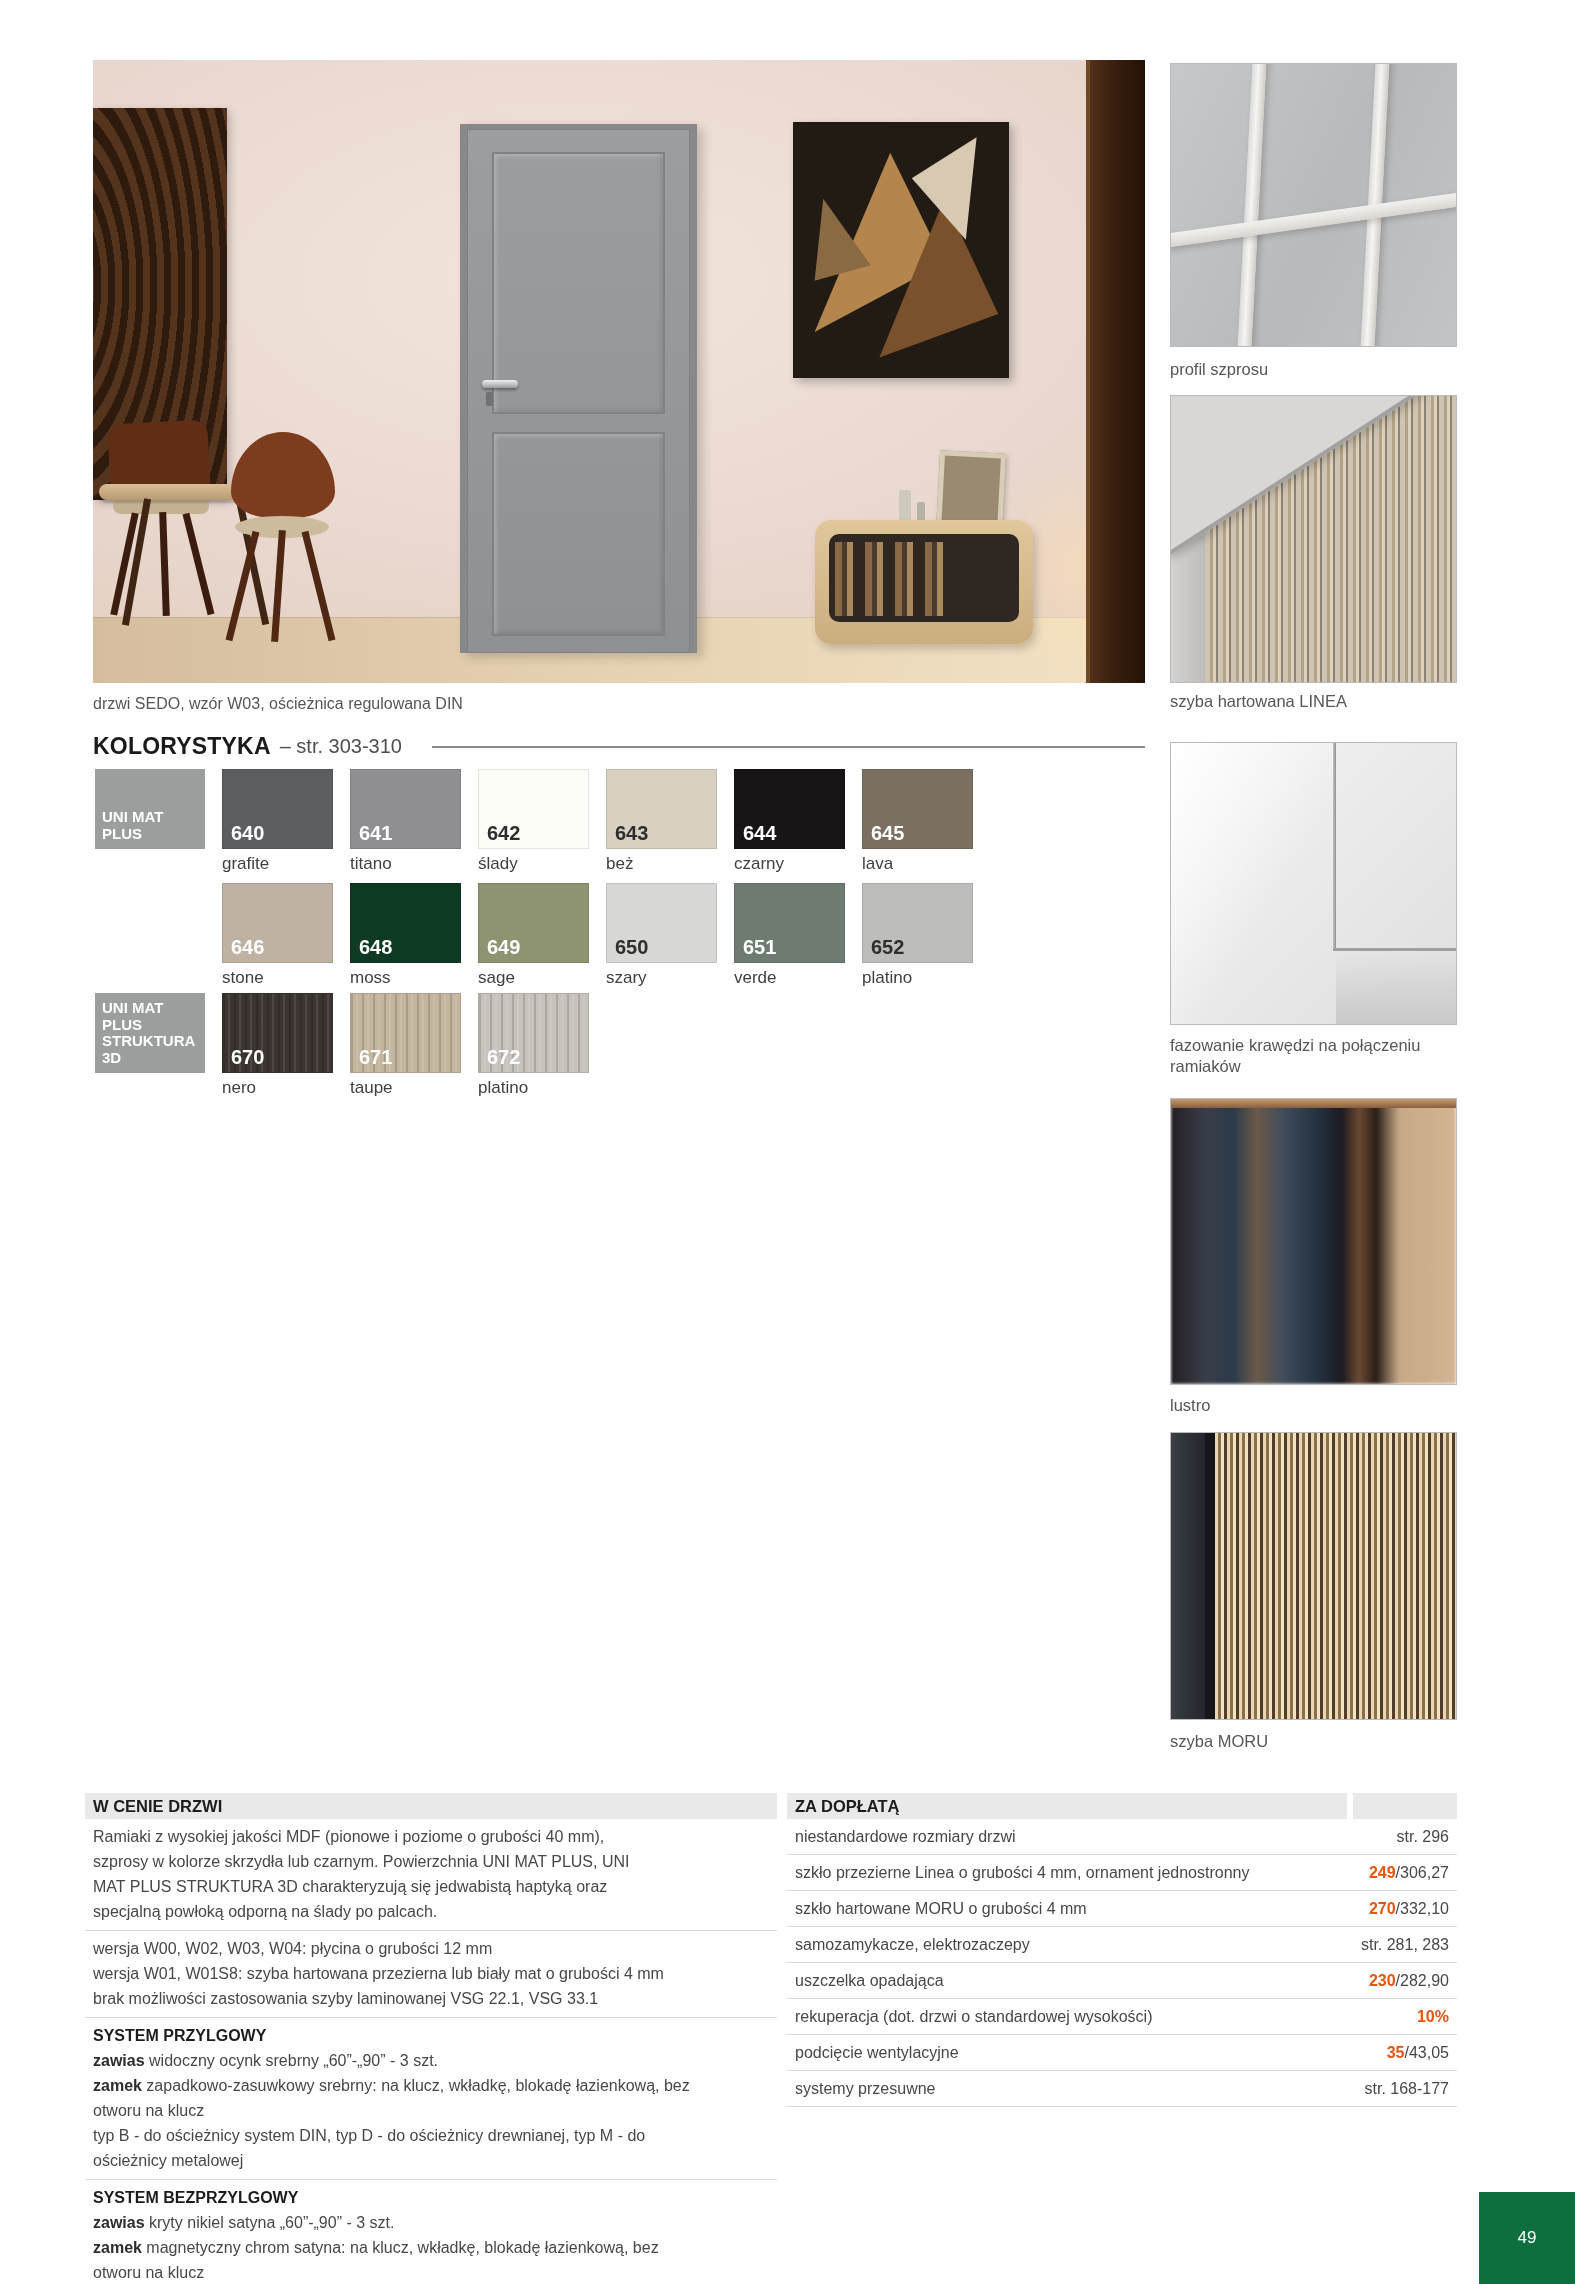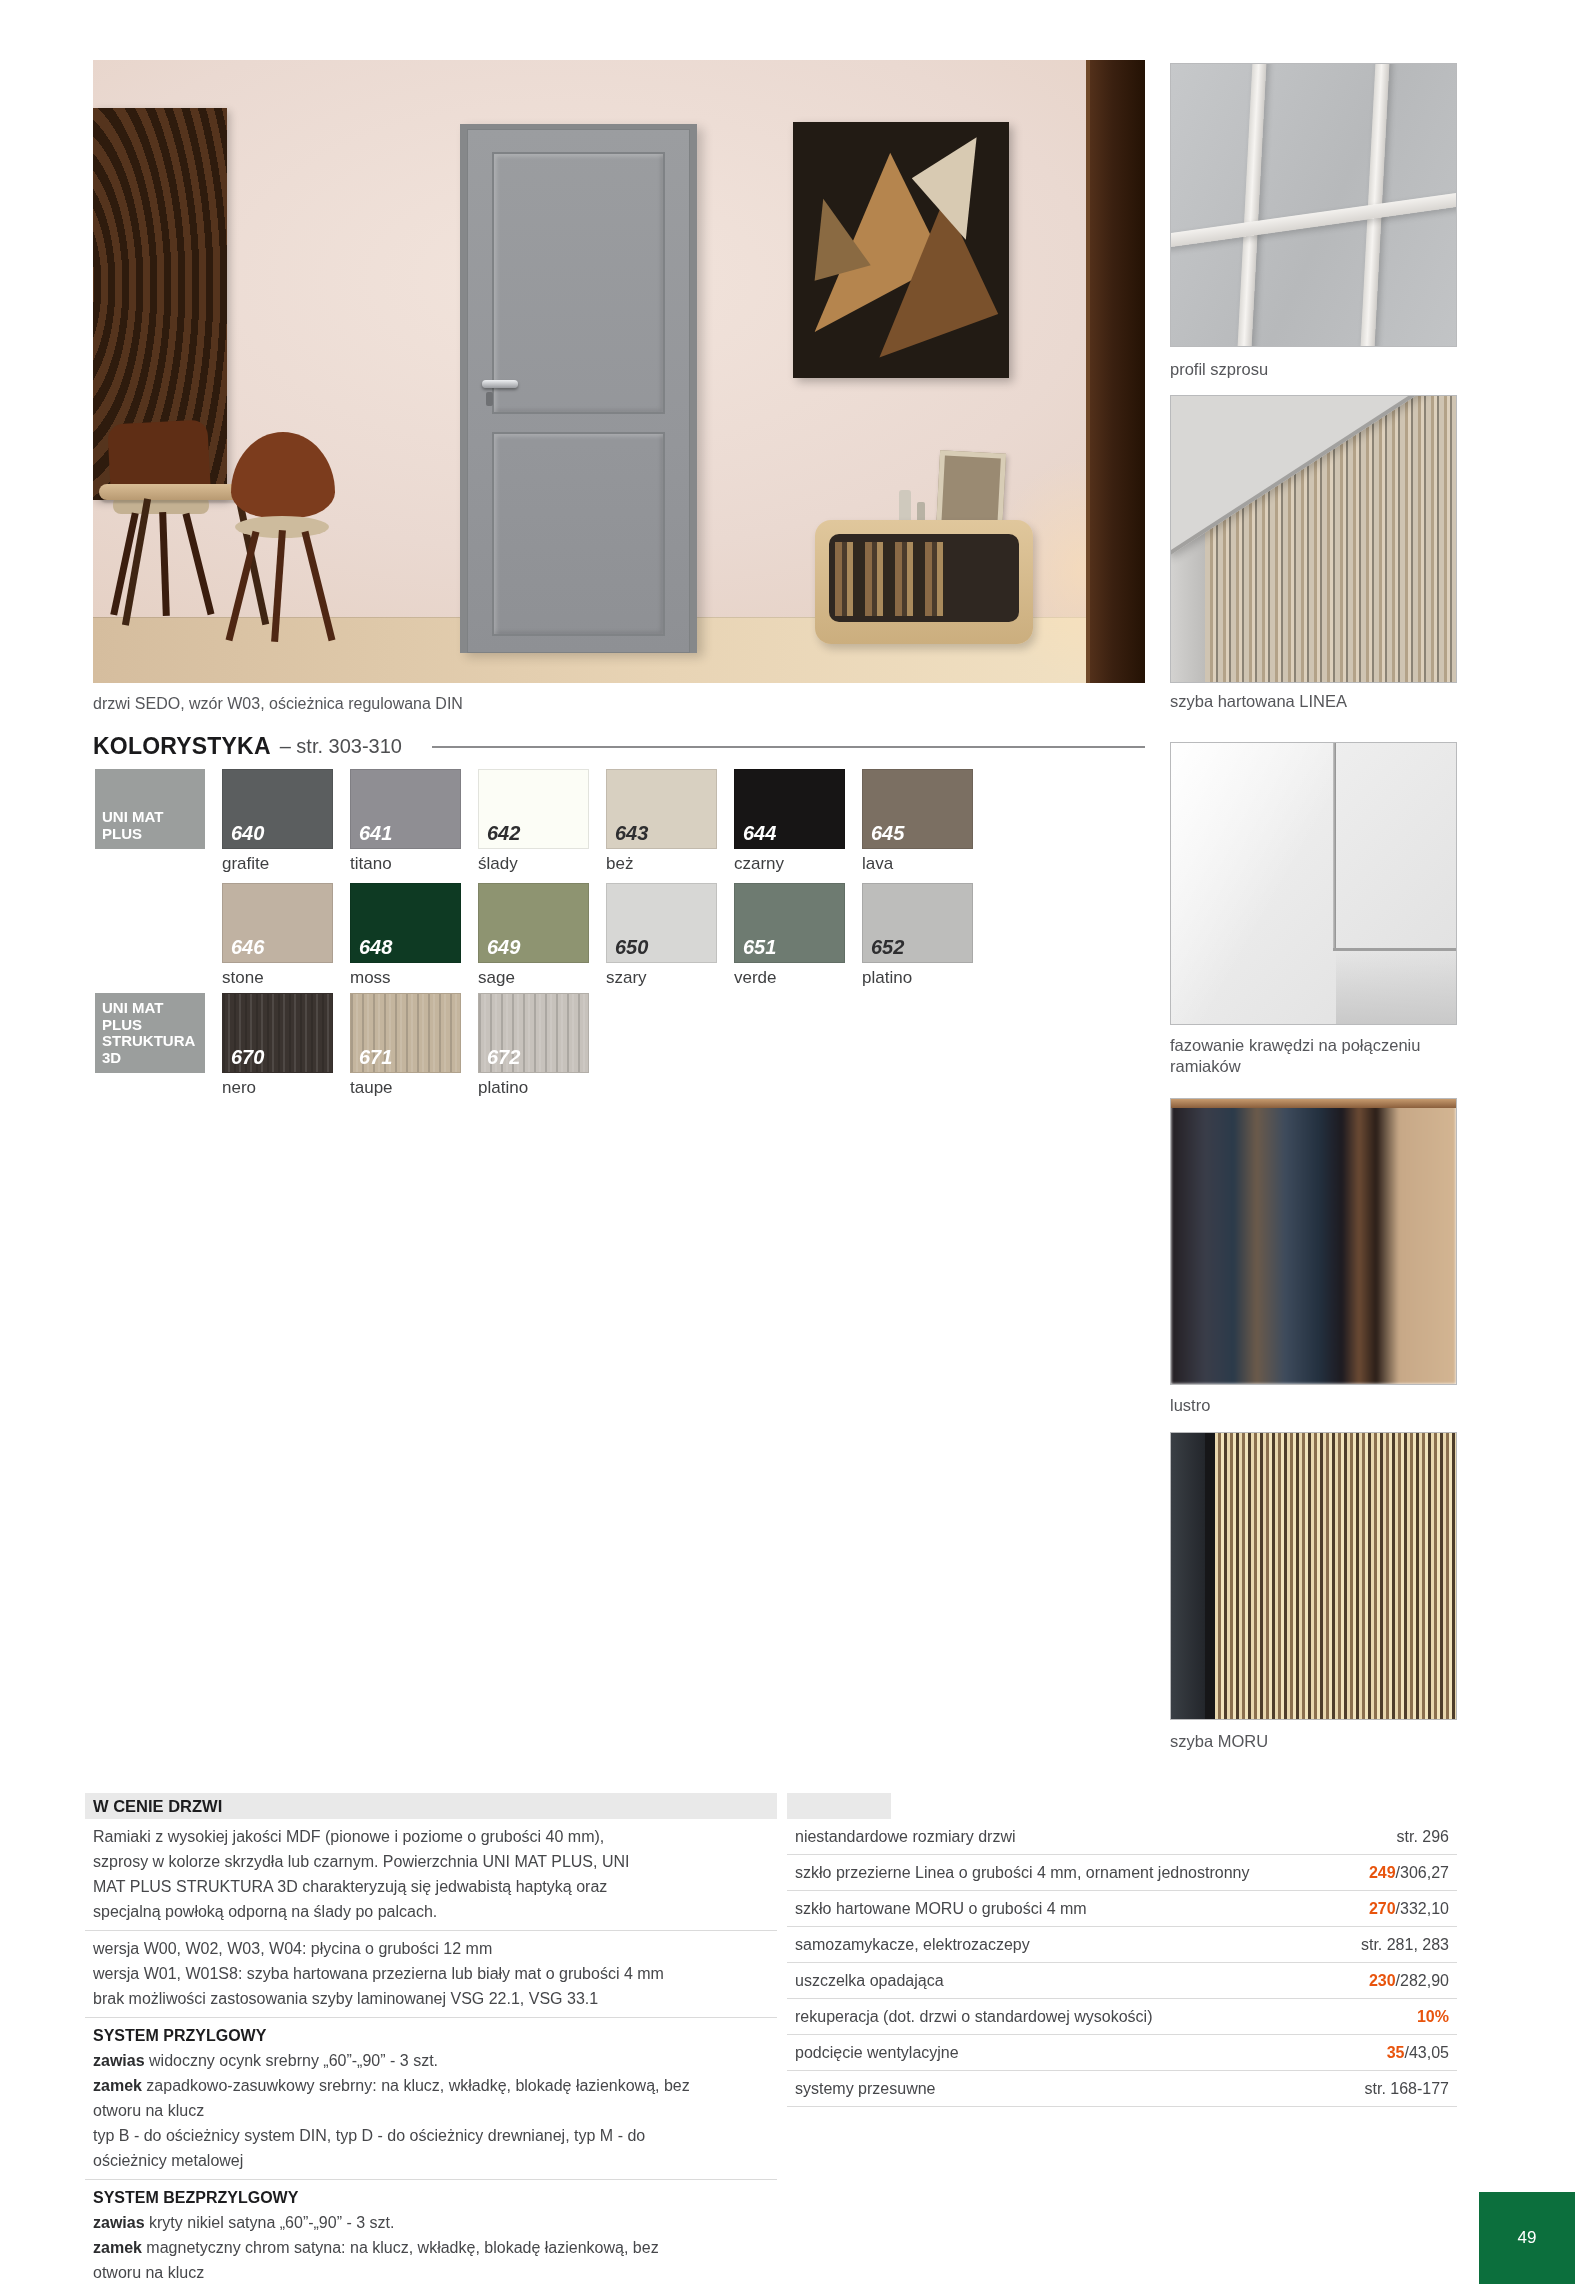--- a/index.html
+++ b/index.html
@@ -88,21 +88,21 @@
   .sw-row{position:absolute;left:95px;display:flex;gap:17px;}
   .row1{top:769px;} .row2{top:883px;} .row3{top:993px;}
   .sw-group{width:110px;height:80px;background:#9b9e9d;color:#fff;font-weight:bold;font-size:15px;
     line-height:1.12;box-sizing:border-box;padding:6px 7px;display:flex;flex-direction:column;justify-content:flex-end;}
   .sw-spacer{width:110px;height:80px;}
   .sw-cell{width:111px;}
   .sw-chip{position:relative;width:111px;height:80px;box-sizing:border-box;border:1px solid rgba(0,0,0,0.10);}
   .sw-chip.textured{background-blend-mode:multiply;}
   .sw-chip.textured::after{content:"";position:absolute;inset:0;
     background:repeating-linear-gradient(90deg, rgba(0,0,0,0.14) 0 2px, rgba(0,0,0,0) 2px 5px, rgba(255,255,255,0.10) 5px 7px, rgba(0,0,0,0) 7px 11px);}
-  .sw-code{position:absolute;left:8px;bottom:3px;font-size:20px;font-weight:bold;z-index:2;font-style:italic;}
+  .sw-code{position:absolute;left:8px;bottom:3px;font-size:20px;font-weight:bold;z-index:2;}
   .sw-name{margin-top:5px;font-size:17px;color:#3e3f41;}
 
   
   .fig{position:absolute;left:1170px;width:287px;box-sizing:border-box;border:1px solid #b9babc;overflow:hidden;}
   .fig-cap{position:absolute;left:1170px;width:295px;font-size:16.5px;color:#55565a;line-height:21px;}
   
   .f1{top:63px;height:284px;background:linear-gradient(115deg,#c6c8ca,#b7b9bb 55%,#c2c4c6);}
   .f1 .vbar{position:absolute;top:-6%;width:14px;height:112%;
     background:linear-gradient(90deg,#dcdad6,#f6f4f1 45%,#cfccc8);transform:rotate(3deg);
     box-shadow:3px 2px 6px rgba(0,0,0,0.18);}
@@ -371,20 +371,21 @@
   </div>
   <div class="sec">
     <div class="sec-title">SYSTEM BEZPRZYLGOWY</div>
     <div class="line"><b>zawias</b><span> kryty nikiel satyna „60”-„90” - 3 szt.</span></div>
     <div class="line"><b>zamek</b><span> magnetyczny chrom satyna: na klucz, wkładkę, blokadę łazienkową, bez otworu na klucz</span></div>
   </div>
 </div>
 
 <div class="panel panel-right">
   <div class="phead-row">
+    <div class="phead phead-main">ZA DOPŁATĄ</div>
     <div class="phead-price"></div>
   </div>
   <div class="t-row">
     <span class="t-label">niestandardowe rozmiary drzwi</span>
     <span class="t-value"><span class="t-price"></span><span></span><span>str. 296</span></span>
   </div>
   <div class="t-row">
     <span class="t-label">szkło przezierne Linea o grubości 4 mm, ornament jednostronny</span>
     <span class="t-value"><span class="t-price">249</span><span>/306,27</span><span></span></span>
   </div>

